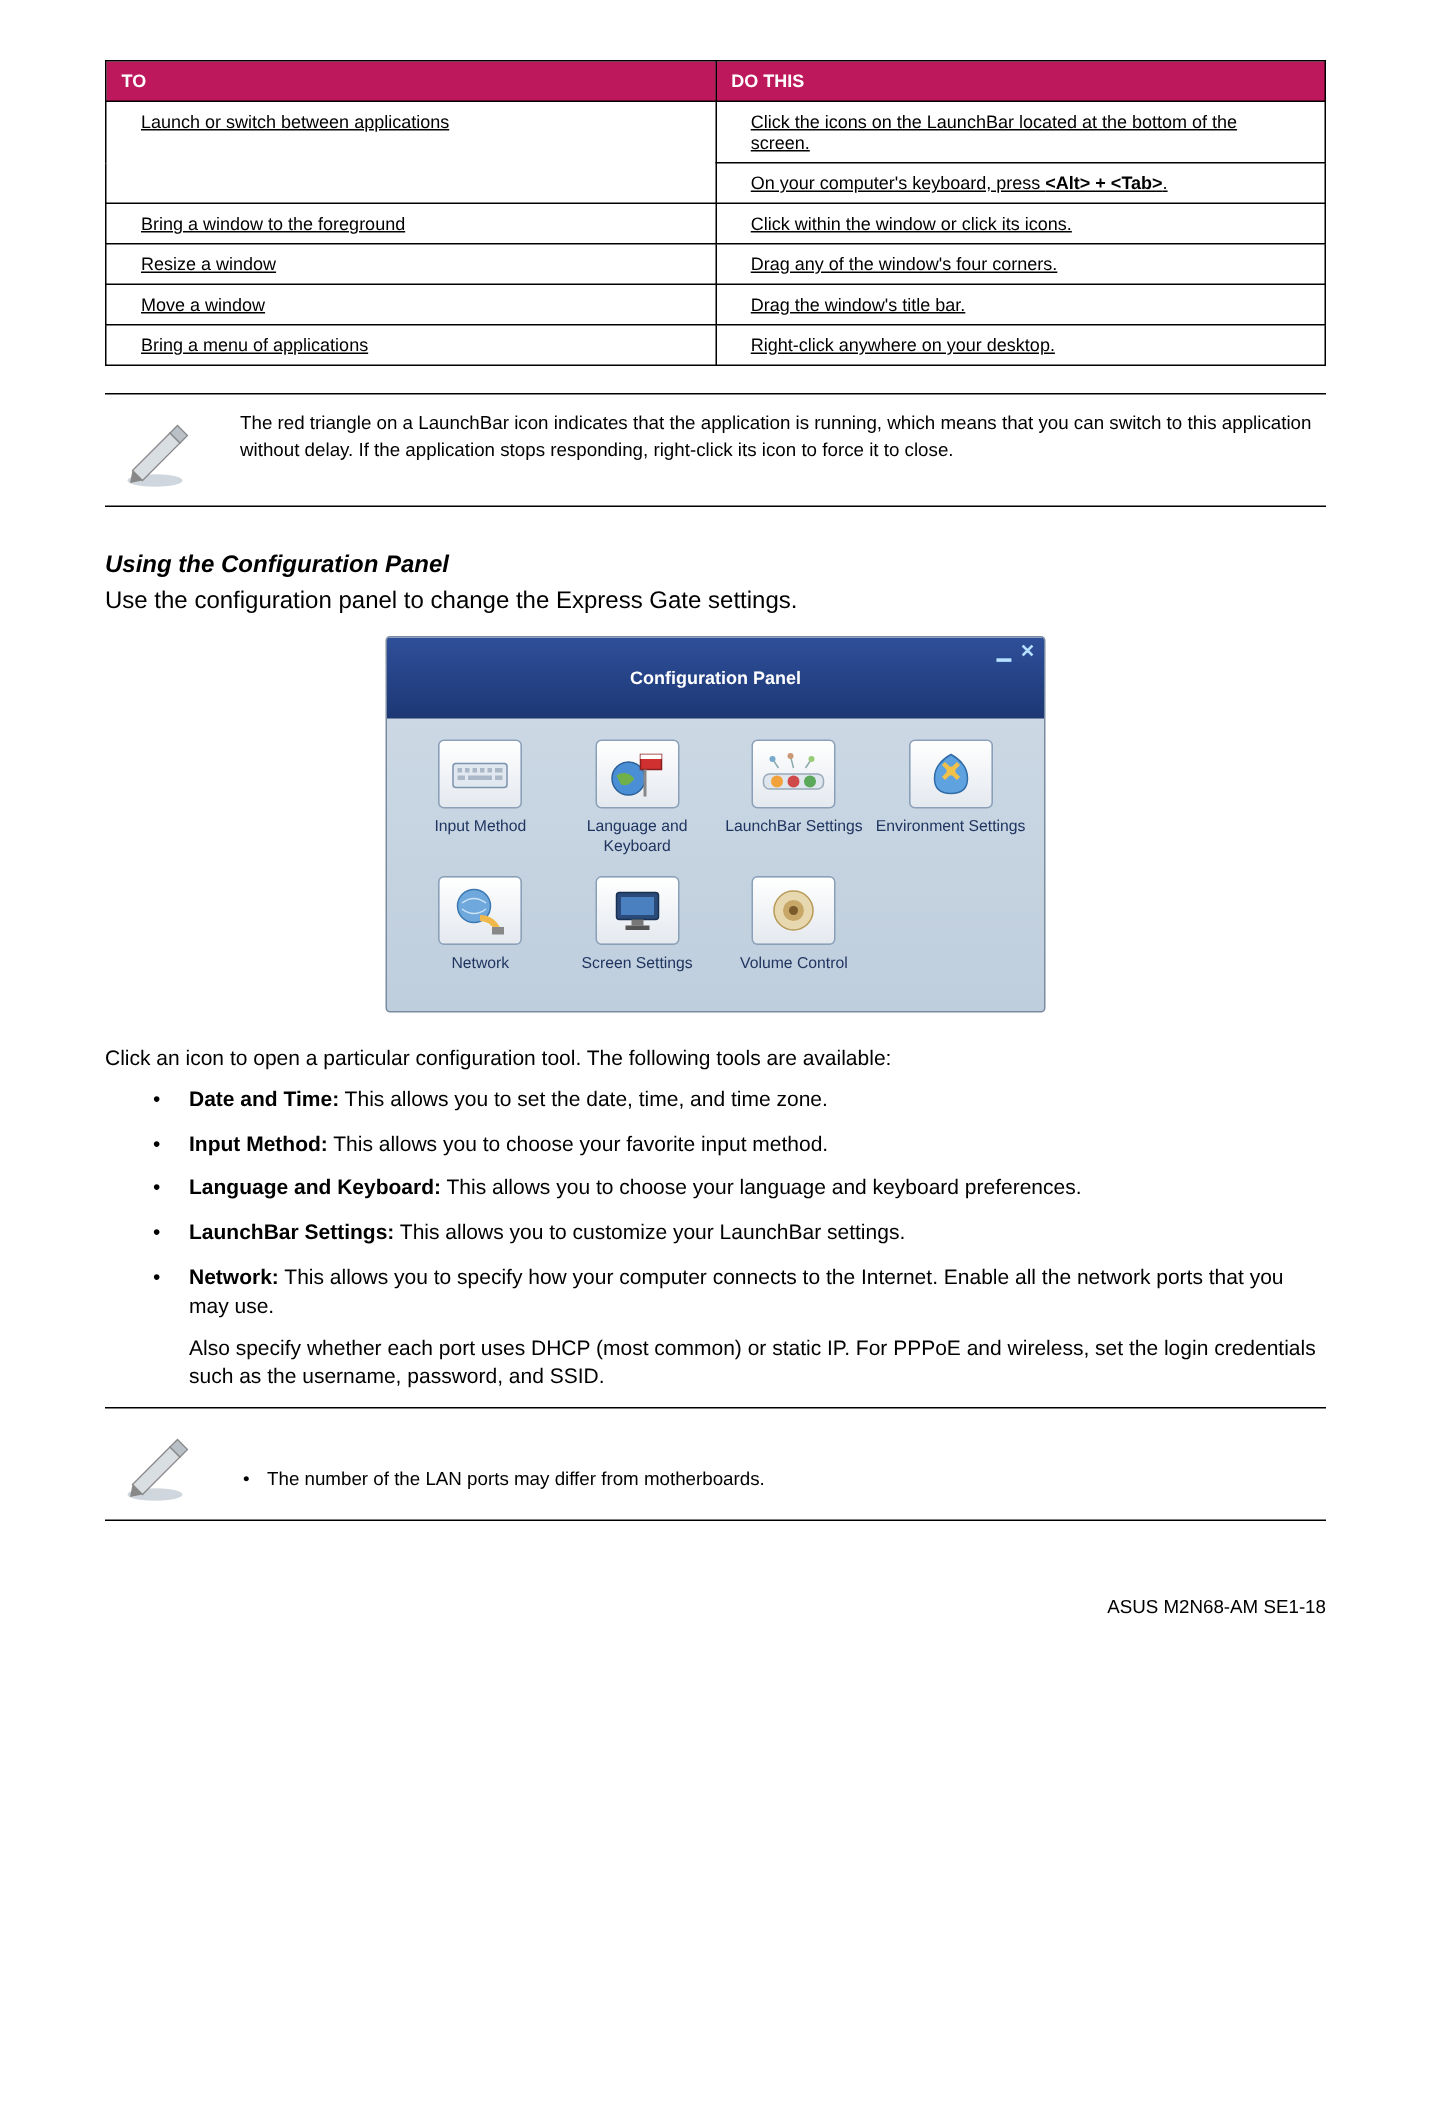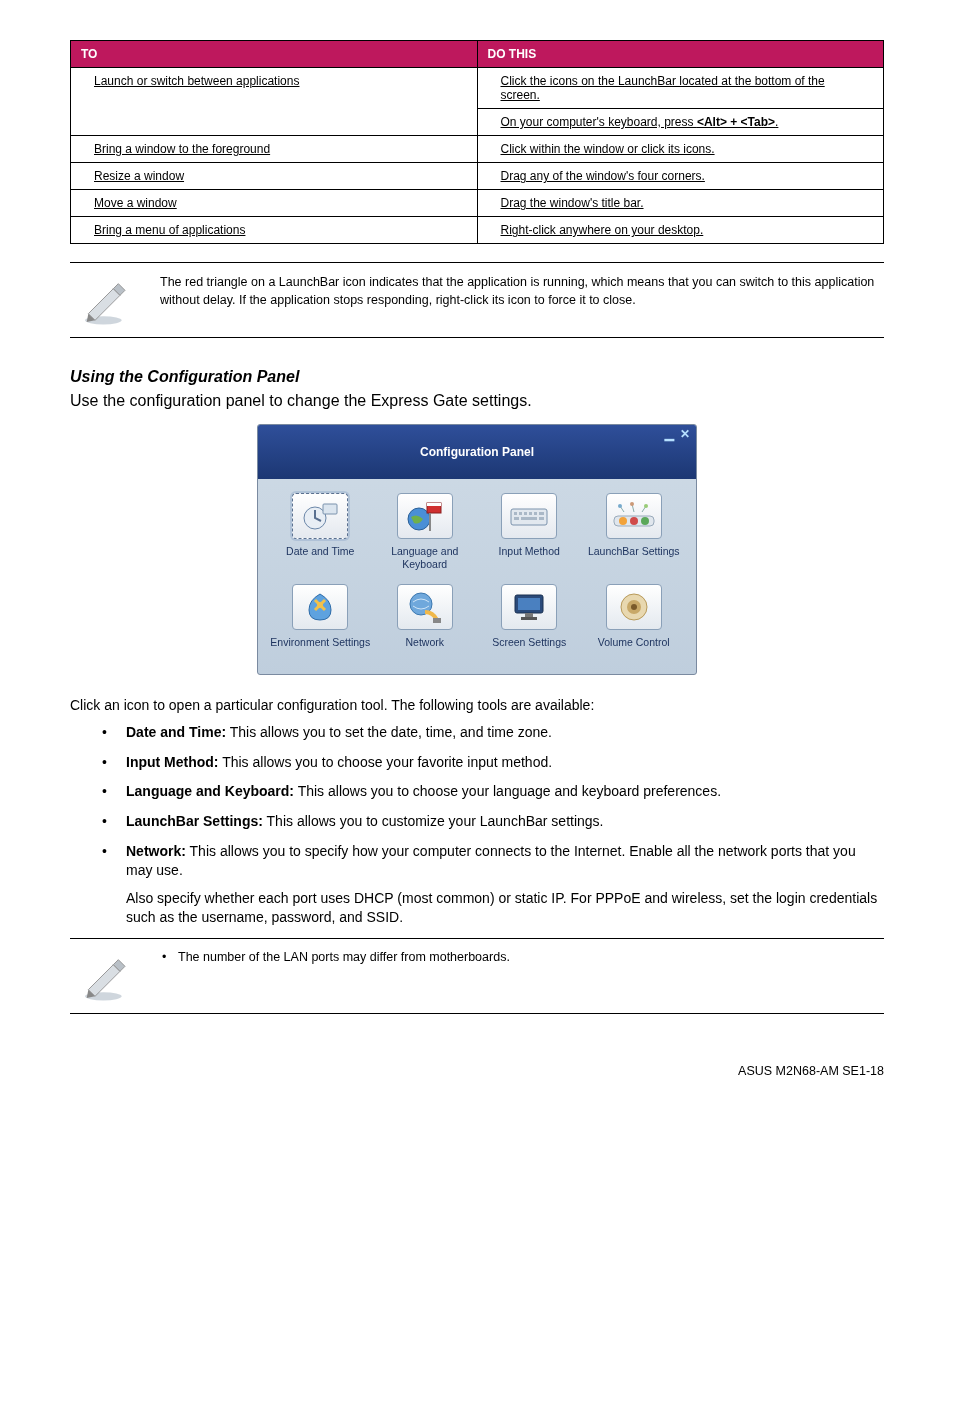--- a/index.html
+++ b/index.html
@@ -154,20 +154,21 @@
   .note-text ul {
     list-style: none;
     padding-left: 0;
   }
   .note-text ul li {
     position: relative;
     padding-left: 18px;
     margin-bottom: 6px;
     font-size: 12.5px;
     line-height: 1.4;
+    margin-top: 29px;
   }
   .note-text ul li::before {
     content: "•";
     position: absolute;
     left: 2px;
   }
   .footer {
     display: flex;
     justify-content: flex-end;
     font-size: 12.5px;
@@ -228,42 +229,20 @@
 
 <div class="config-panel">
   <div class="config-titlebar">
     <span>Configuration Panel</span>
     <span class="ctl">
       <span>▁</span>
       <span>✕</span>
     </span>
   </div>
   <div class="config-grid">
-    <div class="config-item">
-      <div class="config-tile selected">
-        <svg width="38" height="32" viewBox="0 0 38 32">
-            <circle cx="14" cy="18" r="11" fill="#e8eef5" stroke="#6a86a8"></circle>
-            <path d="M14 10 V18 L20 21" stroke="#5a7090" stroke-width="2" fill="none"></path>
-            <rect x="22" y="4" width="14" height="10" rx="1" fill="#dbe5ef" stroke="#7a92ac"></rect>
-          </svg>
-      </div>
-      <div class="config-label">Date and Time</div>
-    </div>
-    <div class="config-item">
-      <div class="config-tile">
-        <svg width="40" height="34" viewBox="0 0 40 34">
-            <circle cx="14" cy="20" r="11" fill="#4a8fd6" stroke="#2b5f96"></circle>
-            <path d="M6 18 Q12 14 18 20 Q14 26 9 24" fill="#6fb04a"></path>
-            <rect x="22" y="4" width="14" height="10" fill="#d03030" stroke="#8a1f1f"></rect>
-            <rect x="22" y="4" width="14" height="3" fill="#fff"></rect>
-            <rect x="24" y="14" width="2" height="18" fill="#888"></rect>
-          </svg>
-      </div>
-      <div class="config-label">Language and Keyboard</div>
-    </div>
     <div class="config-item">
       <div class="config-tile">
         <svg width="40" height="26" viewBox="0 0 40 26">
             <rect x="2" y="6" width="36" height="16" rx="2" fill="#e2e8ef" stroke="#7a92ac"></rect>
             <g fill="#aab8c7">
               <rect x="5" y="9" width="3" height="3"></rect>
               <rect x="10" y="9" width="3" height="3"></rect>
               <rect x="15" y="9" width="3" height="3"></rect>
               <rect x="20" y="9" width="3" height="3"></rect>
               <rect x="25" y="9" width="3" height="3"></rect>
@@ -271,20 +250,32 @@
               <rect x="5" y="14" width="5" height="3"></rect>
               <rect x="12" y="14" width="16" height="3"></rect>
               <rect x="30" y="14" width="5" height="3"></rect>
             </g>
           </svg>
       </div>
       <div class="config-label">Input Method</div>
     </div>
     <div class="config-item">
       <div class="config-tile">
+        <svg width="40" height="34" viewBox="0 0 40 34">
+            <circle cx="14" cy="20" r="11" fill="#4a8fd6" stroke="#2b5f96"></circle>
+            <path d="M6 18 Q12 14 18 20 Q14 26 9 24" fill="#6fb04a"></path>
+            <rect x="22" y="4" width="14" height="10" fill="#d03030" stroke="#8a1f1f"></rect>
+            <rect x="22" y="4" width="14" height="3" fill="#fff"></rect>
+            <rect x="24" y="14" width="2" height="18" fill="#888"></rect>
+          </svg>
+      </div>
+      <div class="config-label">Language and Keyboard</div>
+    </div>
+    <div class="config-item">
+      <div class="config-tile">
         <svg width="44" height="28" viewBox="0 0 44 28">
             <rect x="2" y="14" width="40" height="10" rx="4" fill="#e0e6ed" stroke="#9ab"></rect>
             <circle cx="11" cy="19" r="4" fill="#f2a23a"></circle>
             <circle cx="22" cy="19" r="4" fill="#d04a4a"></circle>
             <circle cx="33" cy="19" r="4" fill="#5aa85a"></circle>
             <g stroke="#8aa" stroke-width="1">
               <line x1="8" y1="4" x2="12" y2="10"></line>
               <line x1="20" y1="2" x2="22" y2="10"></line>
               <line x1="34" y1="4" x2="30" y2="10"></line>
             </g>

